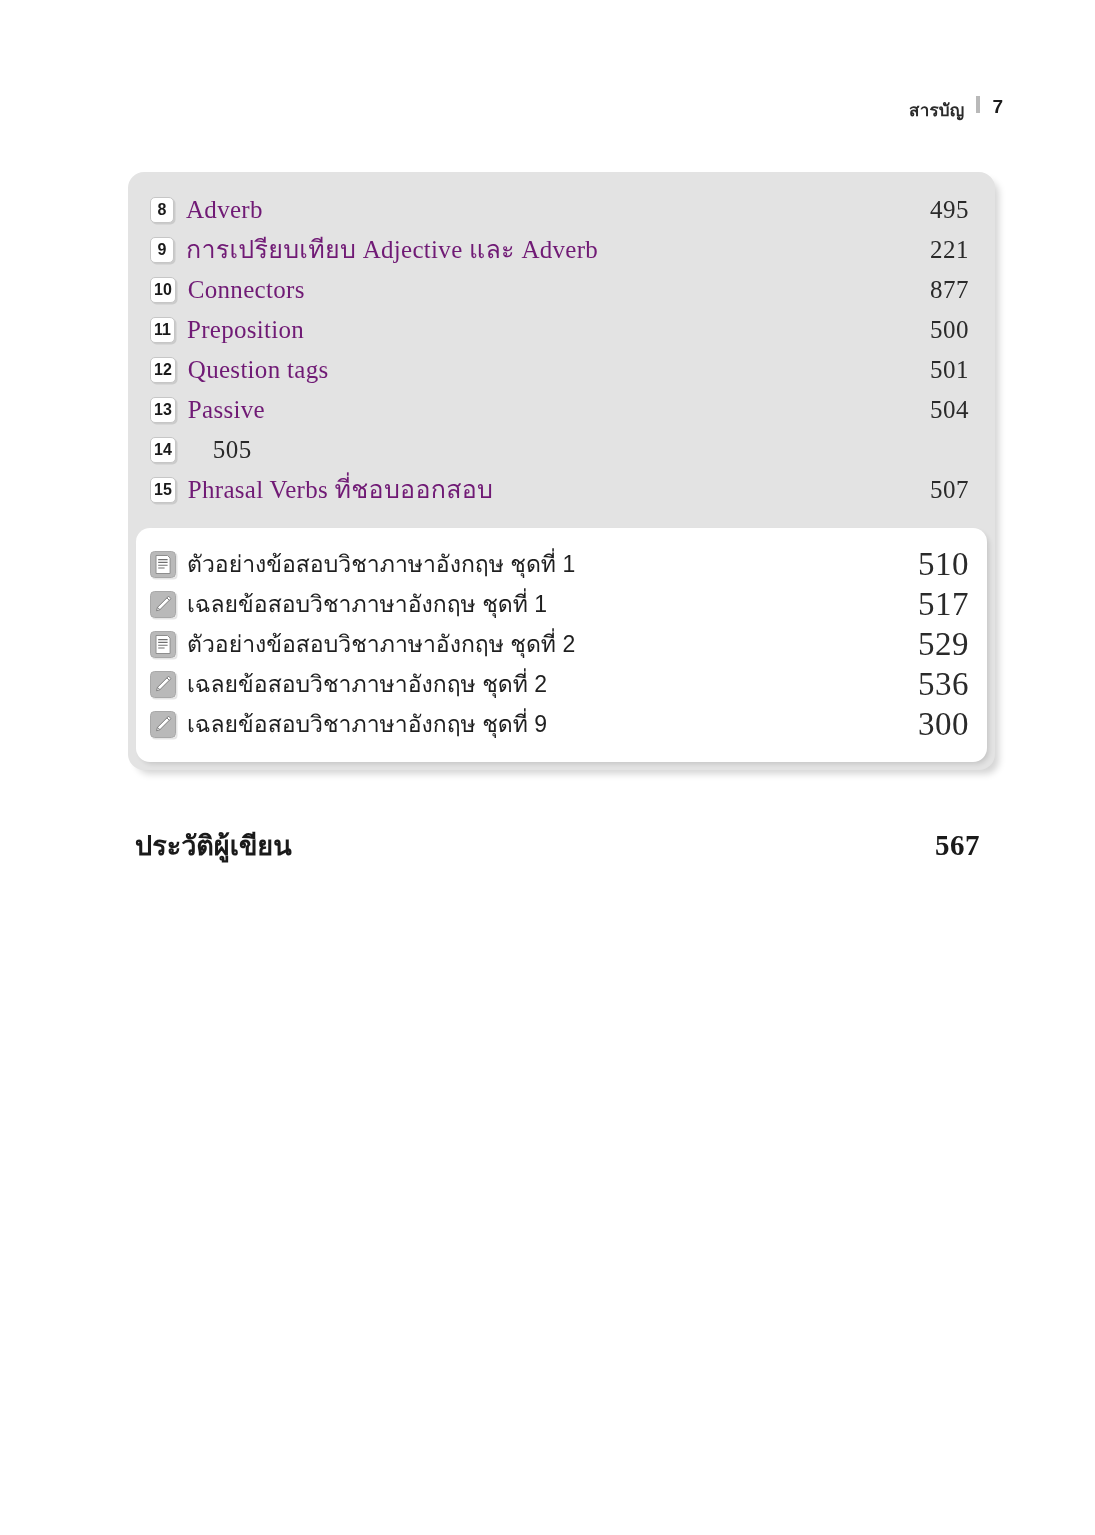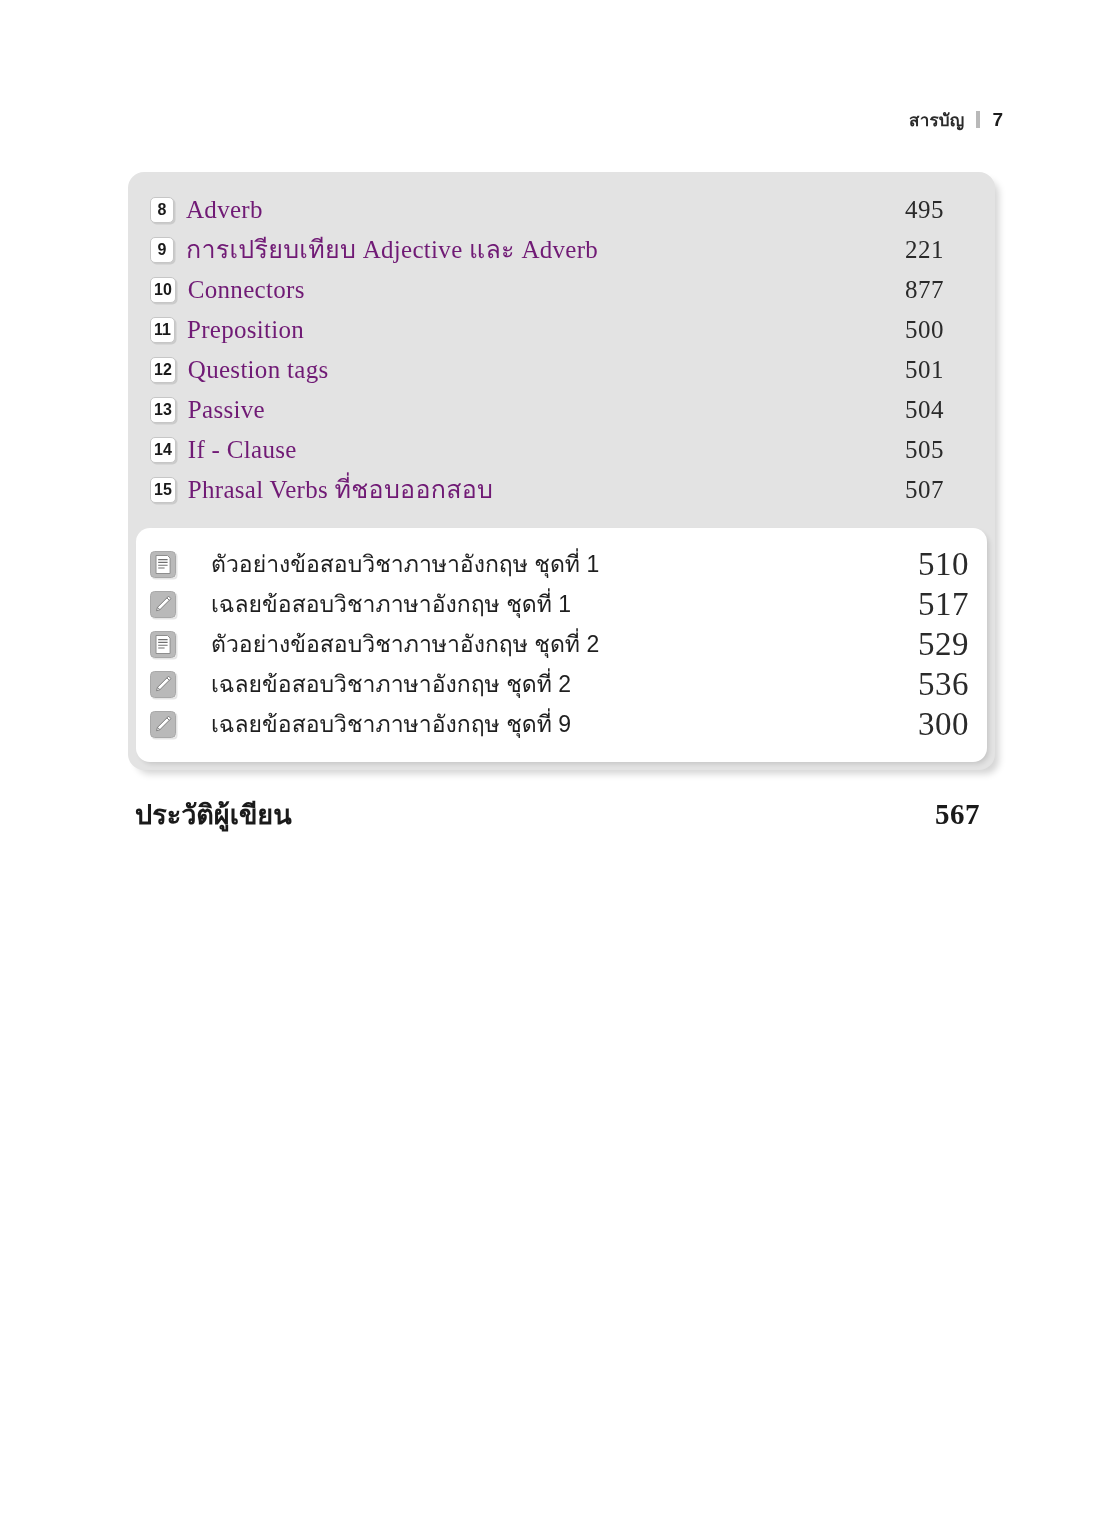--- a/index.html
+++ b/index.html
@@ -12,24 +12,23 @@
     height: 1535px;
     position: relative;
     font-family: "Liberation Serif", "DejaVu Serif", serif;
     color: #231f20;
     overflow: hidden;
   }
 
   
   .page-header {
     position: absolute;
-    top: 106px;
+    top: 96px;
     right: 92px;
     display: flex;
-    align-items: center;
     gap: 12px;
     font-family: "Liberation Sans", "DejaVu Sans", sans-serif;
     font-size: 17px;
     color: #2b2b2b;
   }
   .page-header .hdr-label {
     font-weight: 700;
     letter-spacing: .2px;
   }
   .page-header .hdr-sep {
@@ -92,39 +91,38 @@
     font-size: 25px;
     line-height: 1.1;
     color: #701a75;
     white-space: nowrap;
     letter-spacing: .3px;
   }
   .row-page {
     flex: 0 0 auto;
     font-size: 25px;
     color: #2a2a2a;
-    text-align: left;
+    text-align: right;
     min-width: 64px;
     letter-spacing: .5px;
   }
 
   
   .exam-panel {
     margin: 4px 8px 8px 8px;
     background: #ffffff;
     border-radius: 14px;
     box-shadow: 3px 3px 5px -1px rgba(0,0,0,0.13);
     padding: 16px 18px 18px 4px;
   }
   .exam-row {
     display: flex;
     align-items: center;
     height: 40px;
     padding-left: 10px;
-    gap: 24px;
   }
   .exam-icon {
     flex: 0 0 auto;
     width: 26px;
     height: 27px;
     margin-right: 11px;
     border-radius: 4px;
     box-shadow: 1.5px 1.5px 0 rgba(0,0,0,0.10);
     display: block;
   }
@@ -142,21 +140,21 @@
     color: #2a2a2a;
     text-align: right;
     min-width: 64px;
     letter-spacing: .5px;
   }
 
   
   .footer-entry {
     position: absolute;
     left: 135px;
-    top: 793px;
+    top: 824px;
     width: 845px;
     display: flex;
     align-items: baseline;
     justify-content: space-between;
     text-align: center;
   }
   .footer-title {
     font-family: "Liberation Sans", "DejaVu Sans", sans-serif;
     font-weight: 700;
     font-size: 27px;
@@ -206,21 +204,20 @@
         <span class="row-title">Question tags</span>
         <span class="row-page">501</span>
       </div>
       <div class="toc-row">
         <span class="badge">13</span>
         <span class="row-title">Passive</span>
         <span class="row-page">504</span>
       </div>
       <div class="toc-row">
         <span class="badge">14</span>
-        <span class="row-title">If - Clause</span>
         <span class="row-page">505</span>
       </div>
       <div class="toc-row">
         <span class="badge">15</span>
         <span class="row-title">Phrasal Verbs ที่ชอบออกสอบ</span>
         <span class="row-page">507</span>
       </div>
     </div>
 
   <div class="exam-panel">

